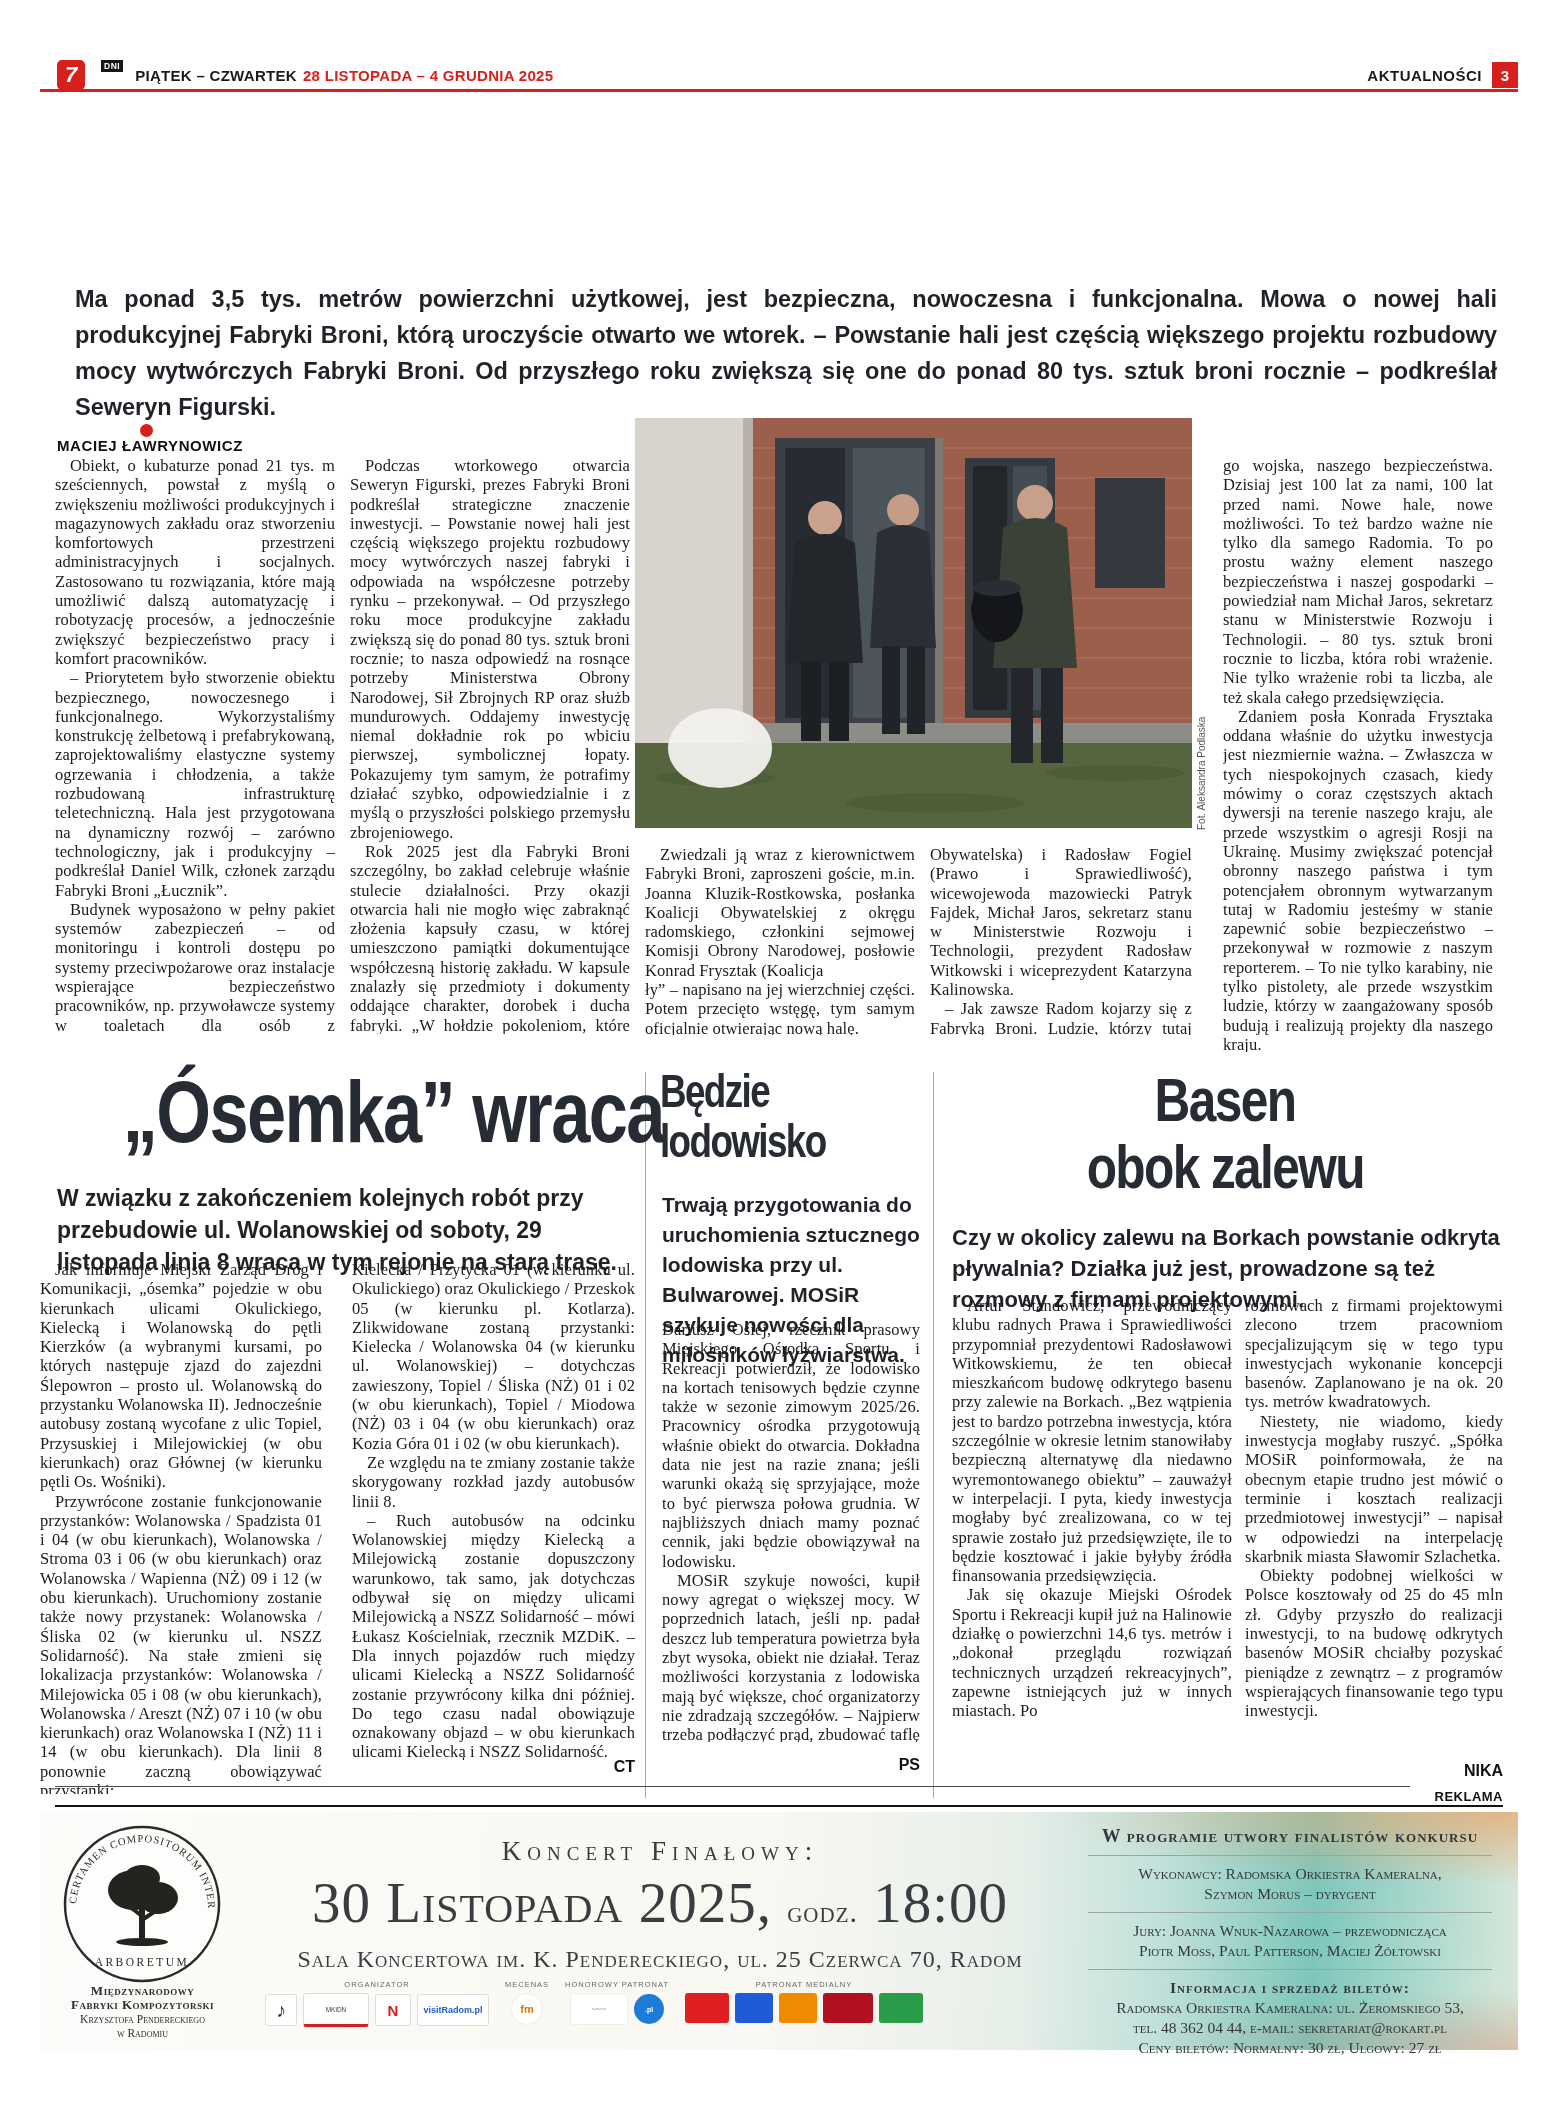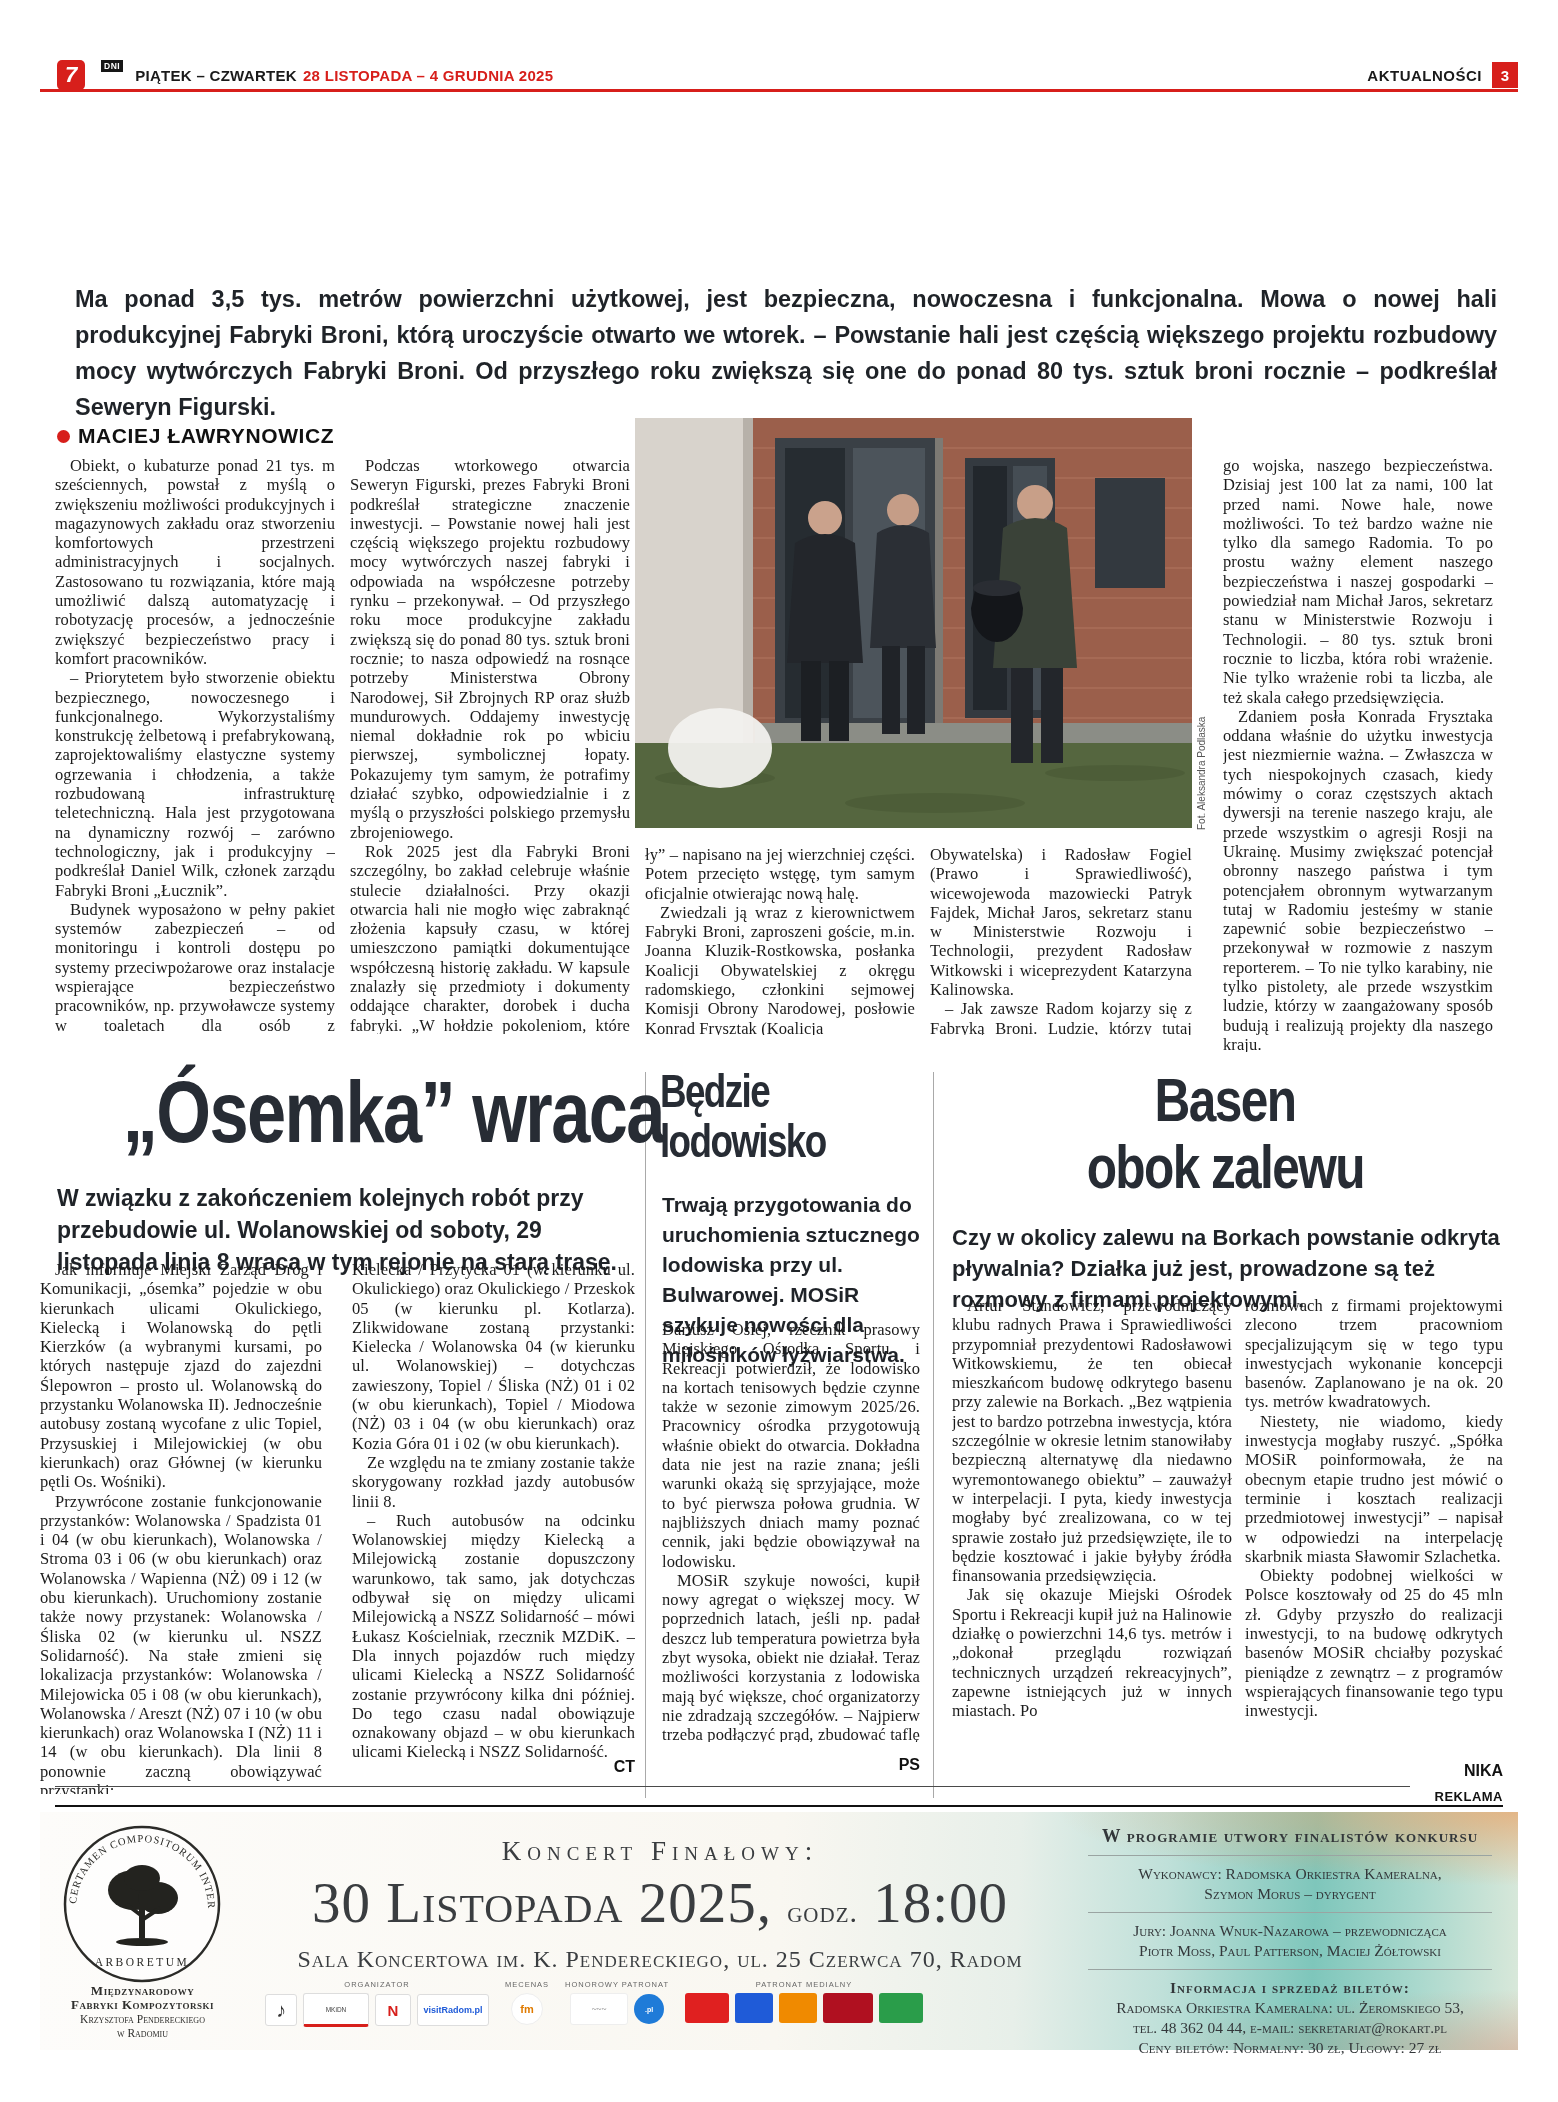--- a/index.html
+++ b/index.html
@@ -24,21 +24,21 @@
 
   
   .main-head{position:absolute;top:104px;left:0;width:1558px;text-align:center;
              font-family:"Liberation Sans",sans-serif;font-weight:900;font-size:150px;
              line-height:1.02;color:#272c34;white-space:nowrap;}
   .main-head .cond{display:inline-block;transform:scaleX(.76);transform-origin:center;letter-spacing:-5px;}
   .main-lead{position:absolute;top:281px;left:75px;width:1422px;
              font-family:"Liberation Sans",sans-serif;font-weight:700;font-size:23.5px;
              line-height:36px;color:#1f2328;text-align:justify;}
   .byline{position:absolute;top:424px;left:57px;display:flex;align-items:center;
-          font-family:"Liberation Sans",sans-serif;font-weight:700;font-size:21px;letter-spacing:.6px;color:#111;}
+          font-family:"Liberation Sans",sans-serif;font-weight:700;font-size:15px;letter-spacing:.6px;color:#111;flex-direction:column;}
   .byline .dot{width:13px;height:13px;border-radius:50%;background:#d71f1b;margin-right:8px;}
 
   .bodycol{position:absolute;overflow:hidden;}
   .bodycol p{margin:0;text-indent:15px;font-size:16.5px;line-height:19.3px;
              text-align:justify;letter-spacing:.1px;color:#1b1b1b;}
 
   
   .photo{position:absolute;left:635px;top:418px;width:557px;height:410px;overflow:hidden;background:#8f5a47;}
   .photo svg{display:block;}
   .photo-credit{position:absolute;left:1196px;top:744px;width:14px;height:86px;
@@ -181,22 +181,22 @@
   <div class="bodycol" style="left:55px;top:456px;width:280px;height:578px;">
     <p>Obiekt, o kubaturze ponad 21 tys. m sześciennych, powstał z myślą o zwiększeniu możliwości produkcyjnych i magazynowych zakładu oraz stworzeniu komfortowych przestrzeni administracyjnych i socjalnych. Zastosowano tu rozwiązania, które mają umożliwić dalszą automatyzację i robotyzację procesów, a jednocześnie zwiększyć bezpieczeństwo pracy i komfort pracowników.</p>
     <p>– Priorytetem było stworzenie obiektu bezpiecznego, nowoczesnego i funkcjonalnego. Wykorzystaliśmy konstrukcję żelbetową i prefabrykowaną, zaprojektowaliśmy elastyczne systemy ogrzewania i chłodzenia, a także rozbudowaną infrastrukturę teletechniczną. Hala jest przygotowana na dynamiczny rozwój – zarówno technologiczny, jak i produkcyjny – podkreślał Daniel Wilk, członek zarządu Fabryki Broni „Łucznik”.</p>
     <p>Budynek wyposażono w pełny pakiet systemów zabezpieczeń – od monitoringu i kontroli dostępu po systemy przeciwpożarowe oraz instalacje wspierające bezpieczeństwo pracowników, np. przywoławcze systemy w toaletach dla osób z niepełnosprawnościami.</p>
   </div>
   <div class="bodycol" style="left:350px;top:456px;width:280px;height:578px;">
     <p>Podczas wtorkowego otwarcia Seweryn Figurski, prezes Fabryki Broni podkreślał strategiczne znaczenie inwestycji. – Powstanie nowej hali jest częścią większego projektu rozbudowy mocy wytwórczych naszej fabryki i odpowiada na współczesne potrzeby rynku – przekonywał. – Od przyszłego roku moce produkcyjne zakładu zwiększą się do ponad 80 tys. sztuk broni rocznie; to nasza odpowiedź na rosnące potrzeby Ministerstwa Obrony Narodowej, Sił Zbrojnych RP oraz służb mundurowych. Oddajemy inwestycję niemal dokładnie rok po wbiciu pierwszej, symbolicznej łopaty. Pokazujemy tym samym, że potrafimy działać szybko, odpowiedzialnie i z myślą o przyszłości polskiego przemysłu zbrojeniowego.</p>
     <p>Rok 2025 jest dla Fabryki Broni szczególny, bo zakład celebruje właśnie stulecie działalności. Przy okazji otwarcia hali nie mogło więc zabraknąć złożenia kapsuły czasu, w której umieszczono pamiątki dokumentujące współczesną historię zakładu. W kapsule znalazły się przedmioty i dokumenty oddające charakter, dorobek i ducha fabryki. „W hołdzie pokoleniom, które budowały siłę Fabryki Broni Łucznik Radom. Niech przyszłość dopisze kolejne rozdzia-</p>
   </div>
   <div class="bodycol" style="left:645px;top:845px;width:270px;height:190px;">
+    <p>Zwiedzali ją wraz z kierownictwem Fabryki Broni, zaproszeni goście, m.in. Joanna Kluzik-Rostkowska, posłanka Koalicji Obywatelskiej z okręgu radomskiego, członkini sejmowej Komisji Obrony Narodowej, posłowie Konrad Frysztak (Koalicja</p>
     <p style="text-indent:0;">ły” – napisano na jej wierzchniej części. Potem przecięto wstęgę, tym samym oficjalnie otwierając nową halę.</p>
-    <p>Zwiedzali ją wraz z kierownictwem Fabryki Broni, zaproszeni goście, m.in. Joanna Kluzik-Rostkowska, posłanka Koalicji Obywatelskiej z okręgu radomskiego, członkini sejmowej Komisji Obrony Narodowej, posłowie Konrad Frysztak (Koalicja</p>
   </div>
   <div class="bodycol" style="left:930px;top:845px;width:262px;height:190px;">
     <p style="text-indent:0;">Obywatelska) i Radosław Fogiel (Prawo i Sprawiedliwość), wicewojewoda mazowiecki Patryk Fajdek, Michał Jaros, sekretarz stanu w Ministerstwie Rozwoju i Technologii, prezydent Radosław Witkowski i wiceprezydent Katarzyna Kalinowska.</p>
     <p>– Jak zawsze Radom kojarzy się z Fabryką Broni. Ludzie, którzy tutaj pracowali, pracowali na rzecz nasze-</p>
   </div>
   <div class="bodycol" style="left:1223px;top:456px;width:270px;height:596px;">
     <p style="text-indent:0;">go wojska, naszego bezpieczeństwa. Dzisiaj jest 100 lat za nami, 100 lat przed nami. Nowe hale, nowe możliwości. To też bardzo ważne nie tylko dla samego Radomia. To po prostu ważny element naszego bezpieczeństwa i naszej gospodarki – powiedział nam Michał Jaros, sekretarz stanu w Ministerstwie Rozwoju i Technologii. – 80 tys. sztuk broni rocznie to liczba, która robi wrażenie. Nie tylko wrażenie robi ta liczba, ale też skala całego przedsięwzięcia.</p>
     <p>Zdaniem posła Konrada Frysztaka oddana właśnie do użytku inwestycja jest niezmiernie ważna. – Zwłaszcza w tych niespokojnych czasach, kiedy mówimy o coraz częstszych aktach dywersji na terenie naszego kraju, ale przede wszystkim o agresji Rosji na Ukrainę. Musimy zwiększać potencjał obronny naszego państwa i tym potencjałem obronnym wytwarzanym tutaj w Radomiu jesteśmy w stanie zapewnić sobie bezpieczeństwo – przekonywał w rozmowie z naszym reporterem. – To nie tylko karabiny, nie tylko pistolety, ale przede wszystkim ludzie, którzy w zaangażowany sposób budują i realizują projekty dla naszego kraju.</p>
 
   </div>

